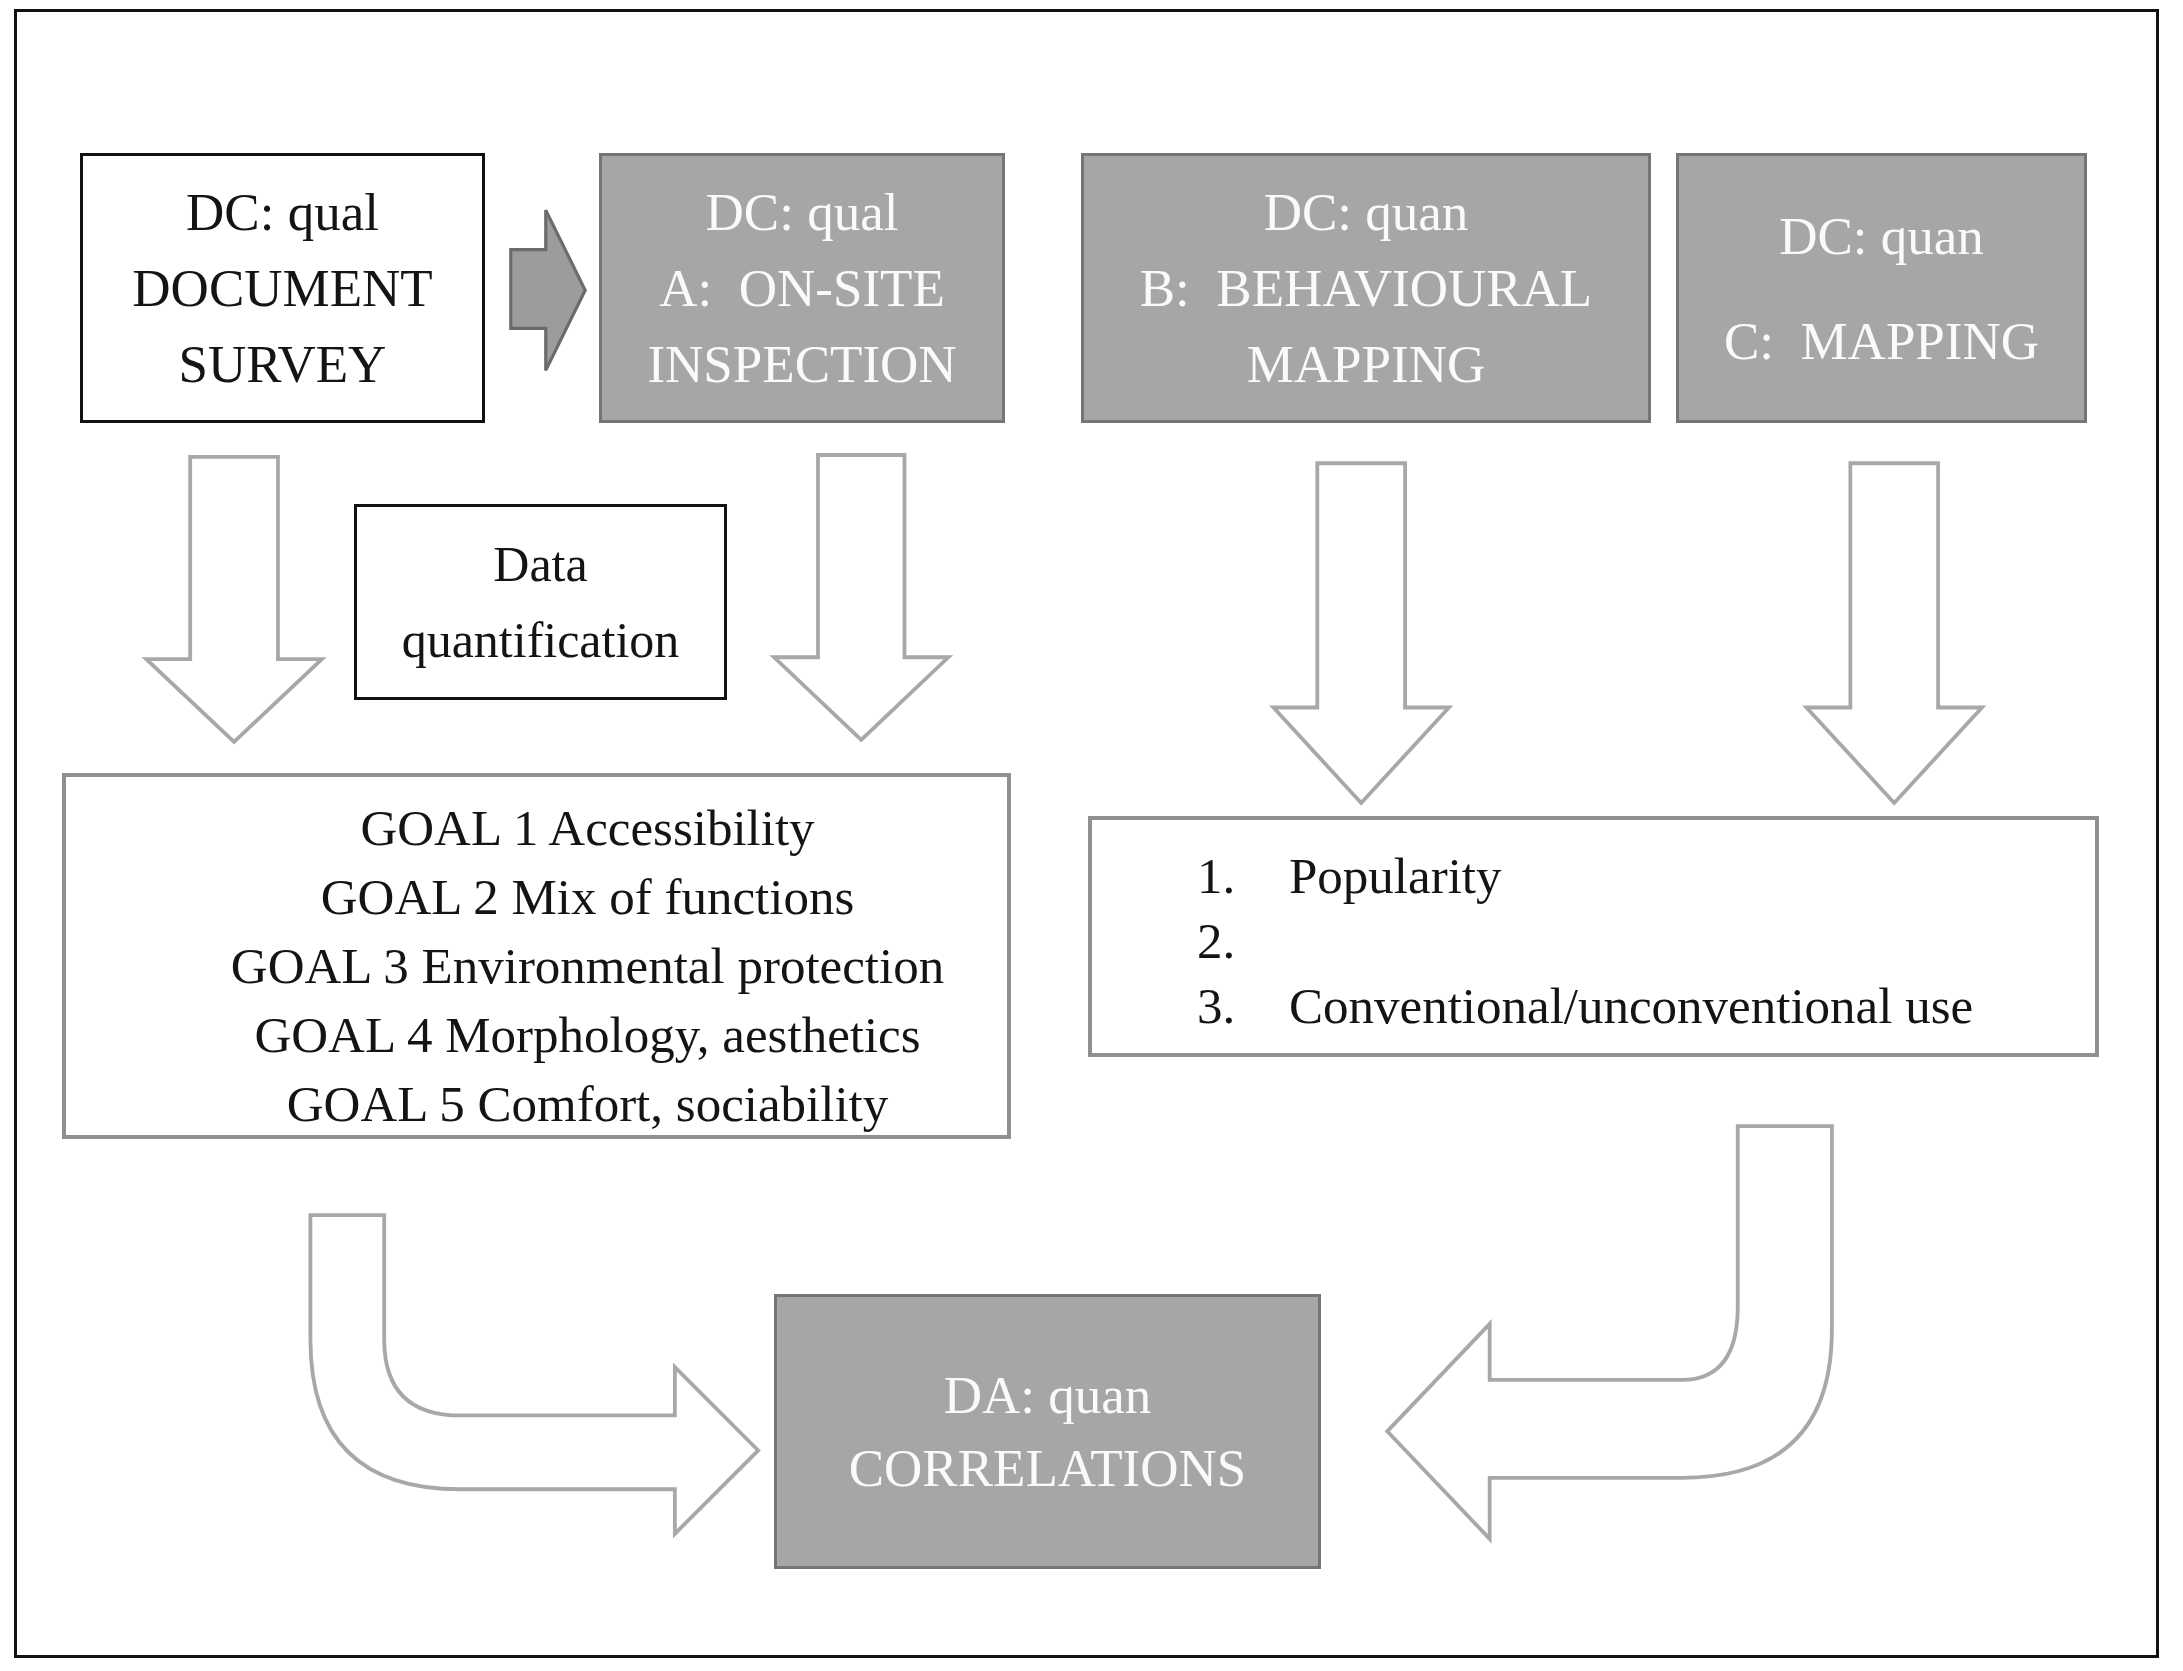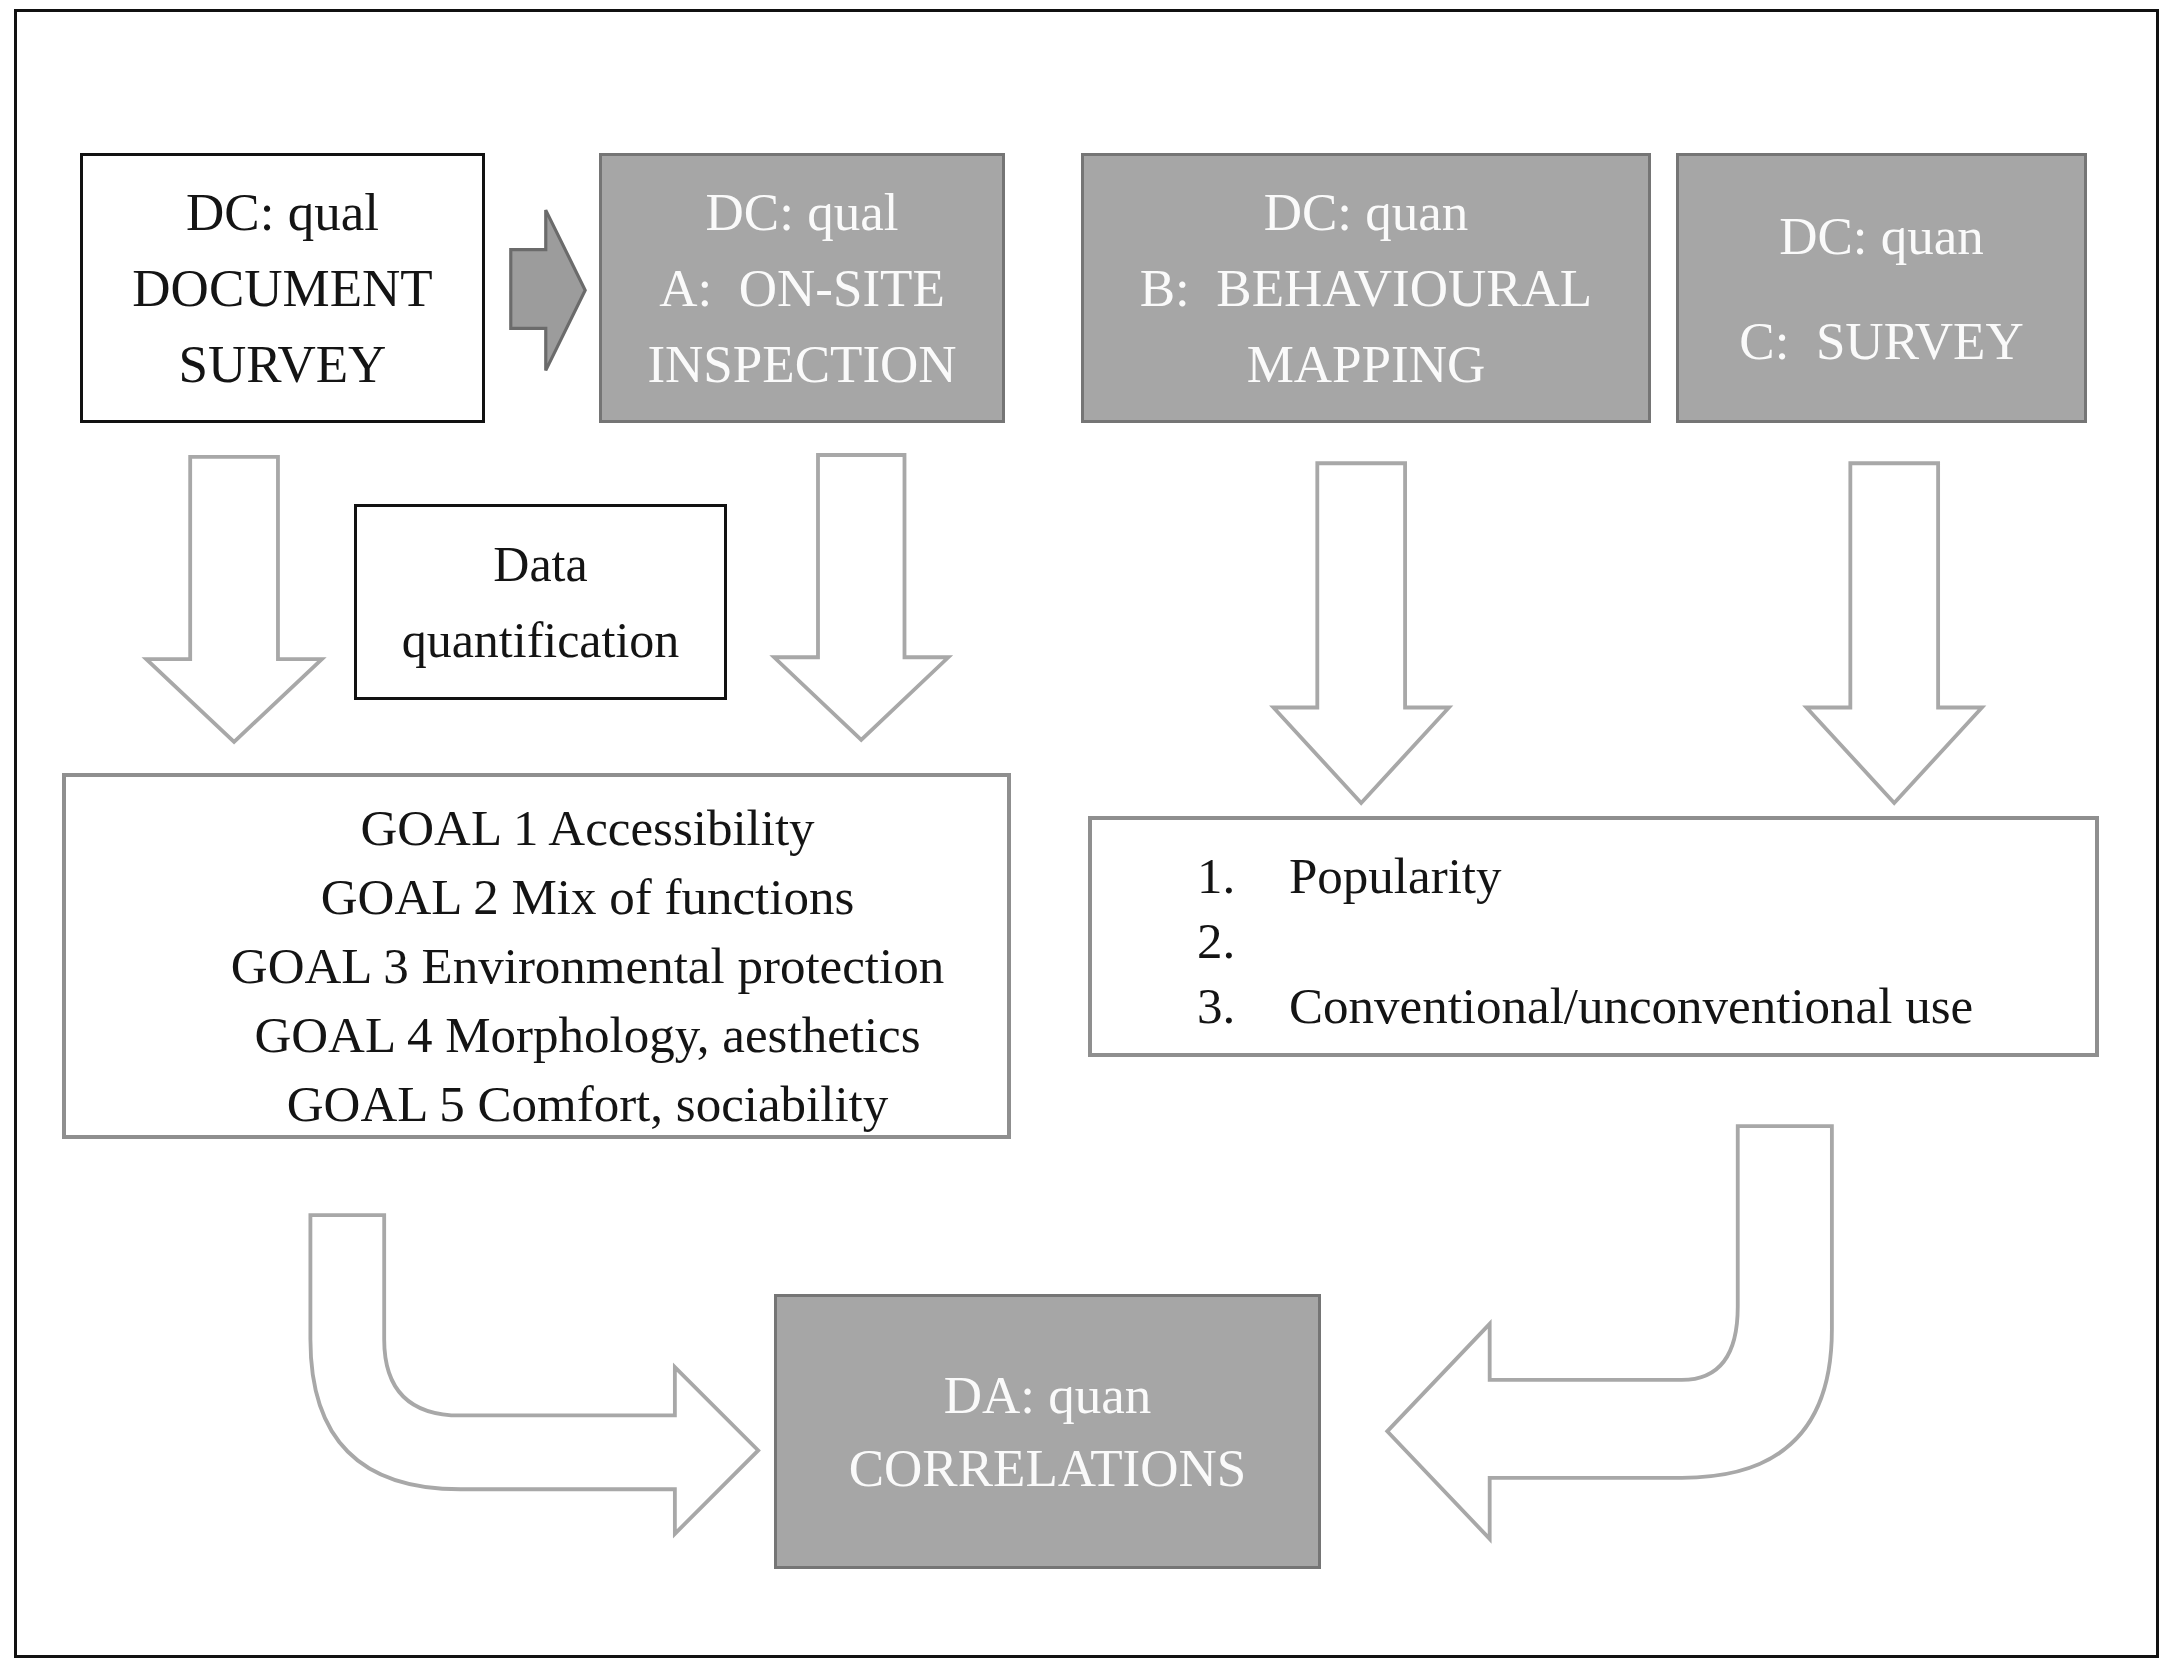--- a/index.html
+++ b/index.html
@@ -65,21 +65,21 @@
   </div>
 
   <div class="box graybox box-mapping">
     <div class="line">DC: quan</div>
     <div class="line">B:  BEHAVIOURAL</div>
     <div class="line">MAPPING</div>
   </div>
 
   <div class="box graybox box-survey">
     <div class="line">DC: quan</div>
-    <div class="line">C:  SURVEY</div>
+    <div class="line">C:  MAPPING</div>
   </div>
 
   <div class="box whitebox box-dq">
     <div class="line">Data</div>
     <div class="line">quantification</div>
   </div>
 
   <div class="box-goals">
     <div class="gline">GOAL 1 Accessibility</div>
     <div class="gline">GOAL 2 Mix of functions</div>

